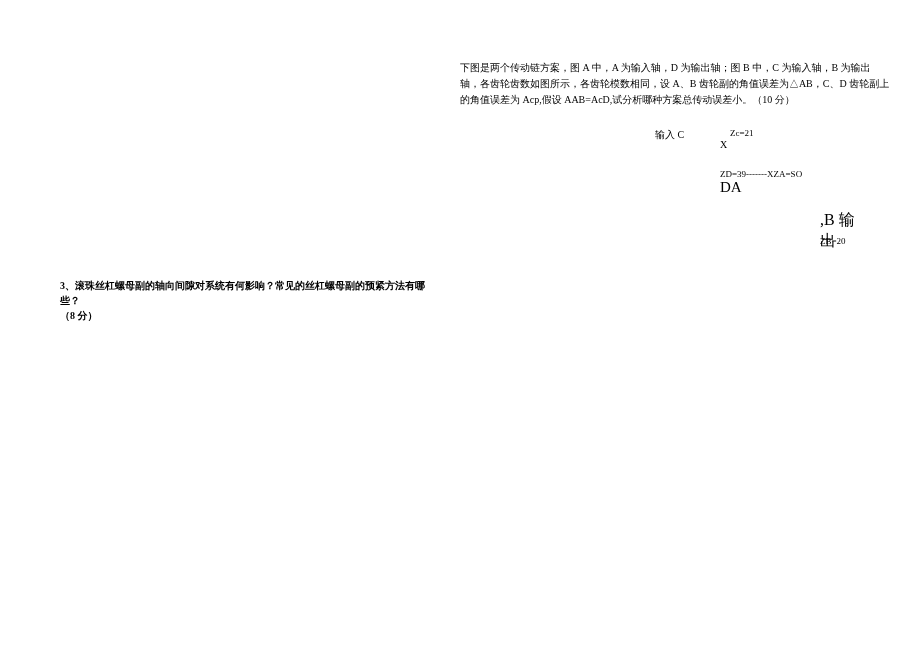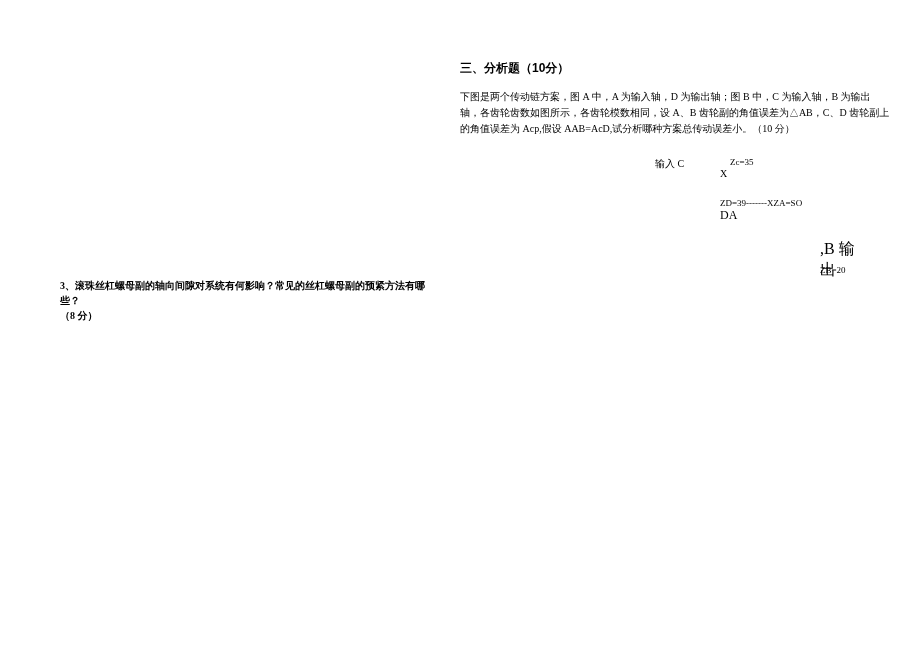--- a/index.html
+++ b/index.html
@@ -73,21 +73,21 @@
     .zd-label {
       position: absolute;
       left: 260px;
       top: 41px;
       font-size: 9px;
     }
     .da-label {
       position: absolute;
       left: 260px;
       top: 51px;
-      font-size: 12px;
+      font-size: 15px;
     }
     .b-output {
       position: absolute;
       left: 360px;
       top: 82px;
       font-size: 16px;
     }
     .zb-label {
       position: absolute;
       left: 360px;
@@ -99,27 +99,26 @@
 <body>
 
 <div class="left-column">
   <div class="question-3">
     <span>3、滚珠丝杠螺母副的轴向间隙对系统有何影响？常见的丝杠螺母副的预紧方法有哪些？</span><br>
     <span>（8 分）</span>
   </div>
 </div>
 
 <div class="right-column">
-  <div class="section-title">三、分析题（10分）</div>
   <div class="problem-text">下图是两个传动链方案，图 A 中，A 为输入轴，D 为输出轴；图 B 中，C 为输入轴，B 为输出轴，各齿轮齿数如图所示，各齿轮模数相同，设 A、B 齿轮副的角值误差为△AB，C、D 齿轮副上的角值误差为 Acp,假设 AAB=AcD,试分析哪种方案总传动误差小。（10 分）</div>
 
   <div class="diagram-area">
     <div class="input-c">输入 C</div>
     <div class="zc-label">
-      <span>Zc=35</span>
+      <span>Zc=21</span>
     </div>
     <div class="x-label">X</div>
     <div class="zd-label">
       <span>ZD=39-------XZA=SO</span>
     </div>
     <div class="da-label">DA</div>
     <div class="b-output">,B 输出</div>
     <div class="zb-label">
       <span>ZB=20</span>
     </div>

